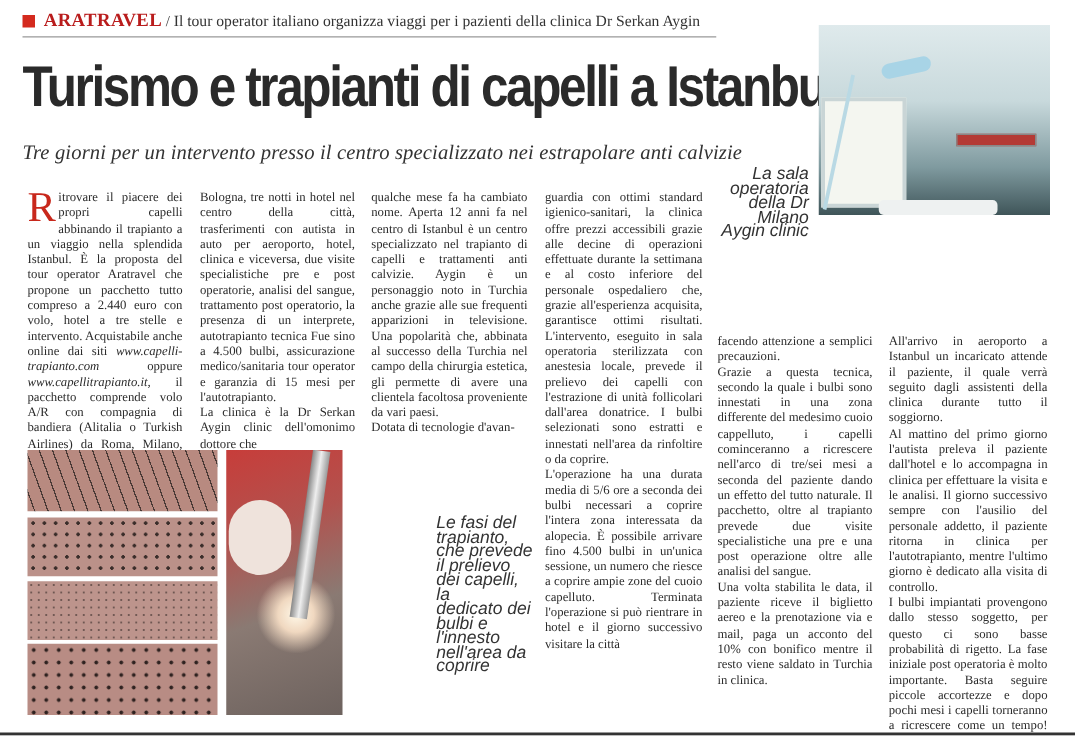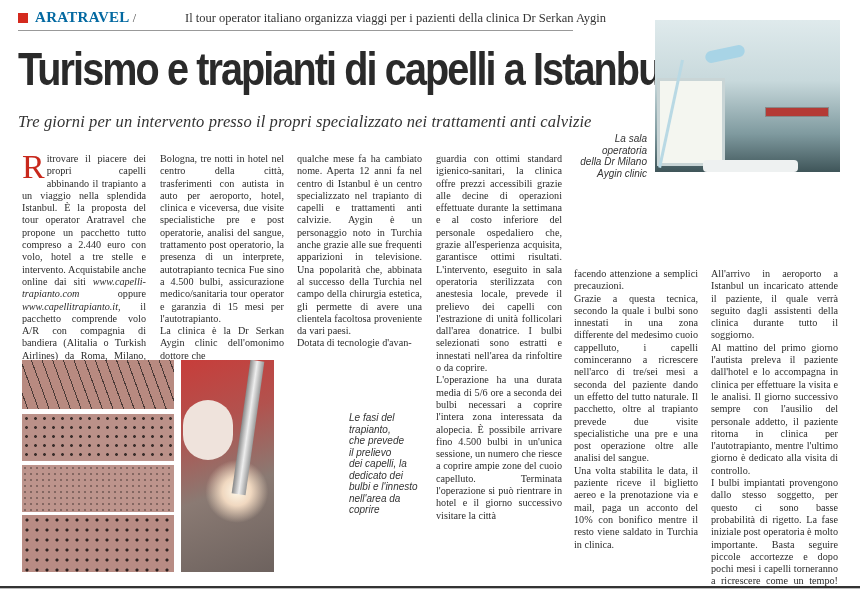--- a/index.html
+++ b/index.html
@@ -1,34 +1,34 @@
 <!DOCTYPE html>
 <html><head>
 <meta charset="utf-8">
 <style>
   html, body { margin: 0; padding: 0; background: #ffffff; }
   body { width: 860px; height: 589px; position: relative; overflow: hidden; font-family: "Liberation Serif", "DejaVu Serif", serif; color: #222; }
 
   .kicker { position: absolute; left: 18px; top: 8px; width: 555px; font-size: 12px; line-height: 18px; border-bottom: 1px solid #999; padding-bottom: 3px; white-space: nowrap; }
   .kicker .sq { display: inline-block; width: 10px; height: 10px; background: #d42a1e; margin-right: 7px; vertical-align: -1px; }
-  .kicker .brand { color: #0369a1; font-weight: bold; font-size: 15px; letter-spacing: 0.3px; }
+  .kicker .brand { color: #b91c1c; font-weight: bold; font-size: 15px; letter-spacing: 0.3px; }
   .kicker .sep { color: #444; margin: 0 3px; }
-  .kicker .sub { color: #333; font-size: 12.5px; margin-left: 46px; }
+  .kicker .sub { color: #333; font-size: 12.5px; }
 
   .headline { position: absolute; left: 18px; top: 44px; font-family: "Liberation Sans", "DejaVu Sans", sans-serif; font-weight: bold; font-size: 46px; line-height: 50px; color: #2a2a2a; letter-spacing: -2.2px; transform: scaleX(0.86); transform-origin: left top; white-space: nowrap; }
 
   .deck { position: absolute; left: 18px; top: 112px; font-style: italic; font-size: 16.5px; color: #333; white-space: nowrap; letter-spacing: 0.1px; }
 
   .col { position: absolute; font-size: 10.2px; line-height: 12.3px; text-align: justify; color: #2b2b2b; }
   .col p { margin: 0; }
   .dropcap { float: left; font-size: 34px; line-height: 26px; color: #c8281c; margin: 1px 2px 0 0; }
   .col .url { font-style: italic; }
 
   .photo { position: absolute; overflow: hidden; }
-  .caption { position: absolute; font-family: "Liberation Sans", "DejaVu Sans", sans-serif; font-style: italic; font-size: 10px; line-height: 11.5px; color: #333; }
+  .caption { position: absolute; font-family: "Liberation Sans", "DejaVu Sans", sans-serif; font-style: italic; font-size: 14px; line-height: 11.5px; color: #333; }
 
   .room { left: 655px; top: 20px; width: 185px; height: 152px; background: linear-gradient(180deg,#dfeaec 0%,#c8d9dc 40%,#7f9a9f 75%,#3f5559 100%); }
   .room .win { position: absolute; left: 2px; top: 58px; width: 62px; height: 82px; background: #f4f6f0; border: 3px solid #c9d5d6; }
   .room .rail { position: absolute; left: 110px; top: 87px; width: 62px; height: 8px; background: #b43a35; border: 1px solid #888; }
   .room .bed { position: absolute; left: 48px; top: 140px; width: 95px; height: 12px; background: #eef1f1; border-radius: 4px; }
   .room .lamp { position: absolute; left: 50px; top: 28px; width: 40px; height: 12px; background: #a8d4e6; border-radius: 8px; transform: rotate(-12deg); }
   .room .pole { position: absolute; left: 26px; top: 40px; width: 3px; height: 110px; background: #b9d9e4; transform: rotate(12deg); transform-origin: top; }
 
   .scalp { left: 22px; background: #b88c84; }
   .scalp1 { top: 360px; height: 49px; background: repeating-linear-gradient(70deg,#b88a80 0 5px,#4a3a36 5px 6px,#b88a80 6px 10px); }
@@ -46,21 +46,21 @@
 </style>
 </head>
 <body>
 
 <div class="kicker">
   <span class="sq"></span><span class="brand">ARATRAVEL</span><span class="sep">/</span><span class="sub">Il tour operator italiano organizza viaggi per i pazienti della clinica Dr Serkan Aygin</span>
 </div>
 
 <div class="headline">Turismo e trapianti di capelli a Istanbul</div>
 
-<div class="deck">Tre giorni per un intervento presso il propri specializzato nei trattamenti anti calvizie</div>
+<div class="deck">Tre giorni per un intervento presso il centro specializzato nei estrapolare anti calvizie</div>
 
 <div class="photo room">
   <div class="win"></div>
   <div class="pole"></div>
   <div class="lamp"></div>
   <div class="rail"></div>
   <div class="bed"></div>
 </div>
 <div class="caption" style="left:575px; top:133px; width:72px; text-align:right;">
   <div>La sala</div>

